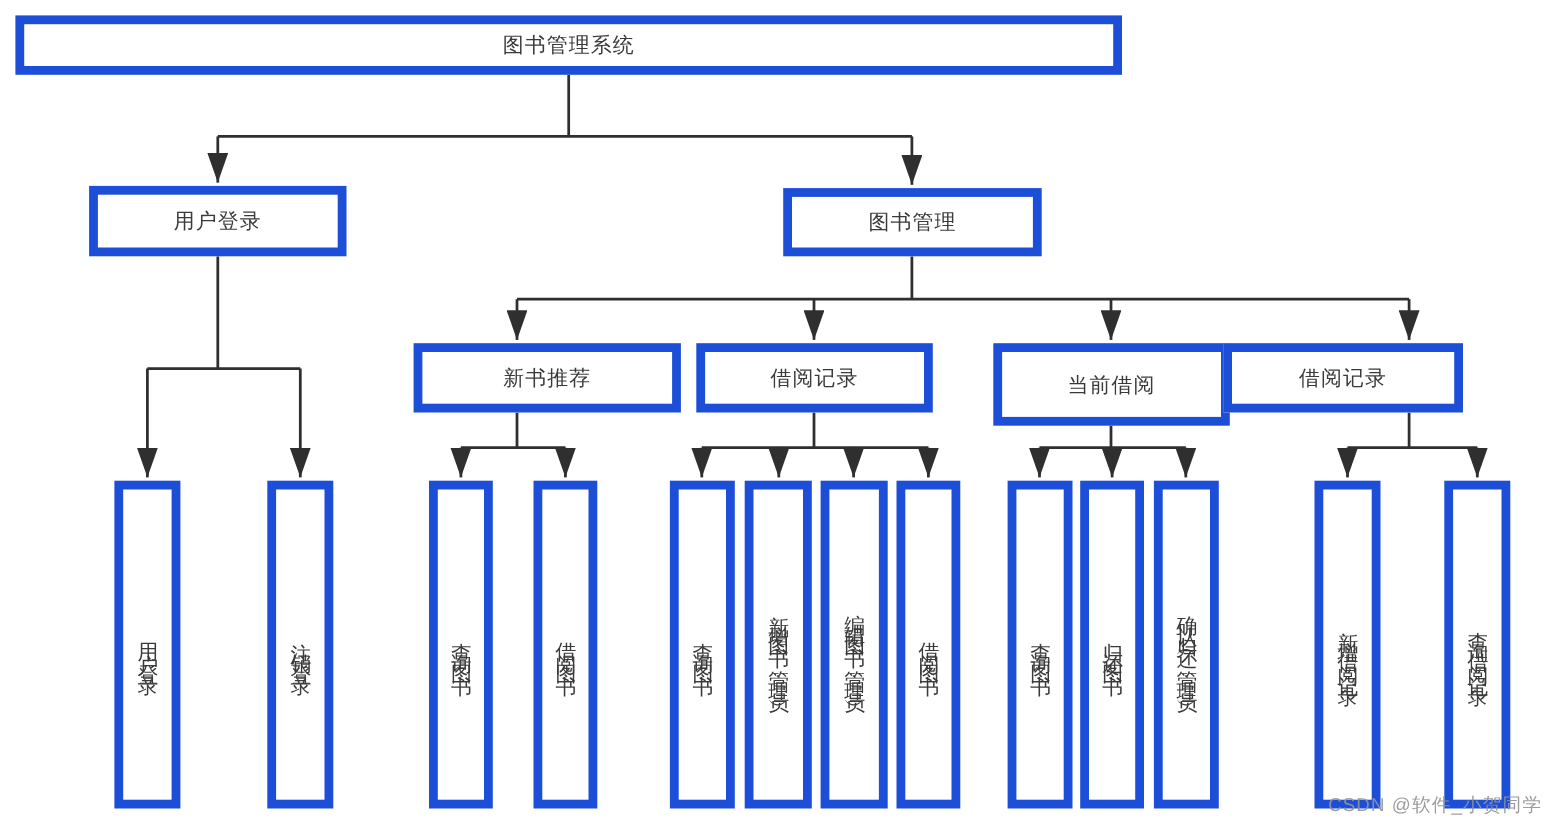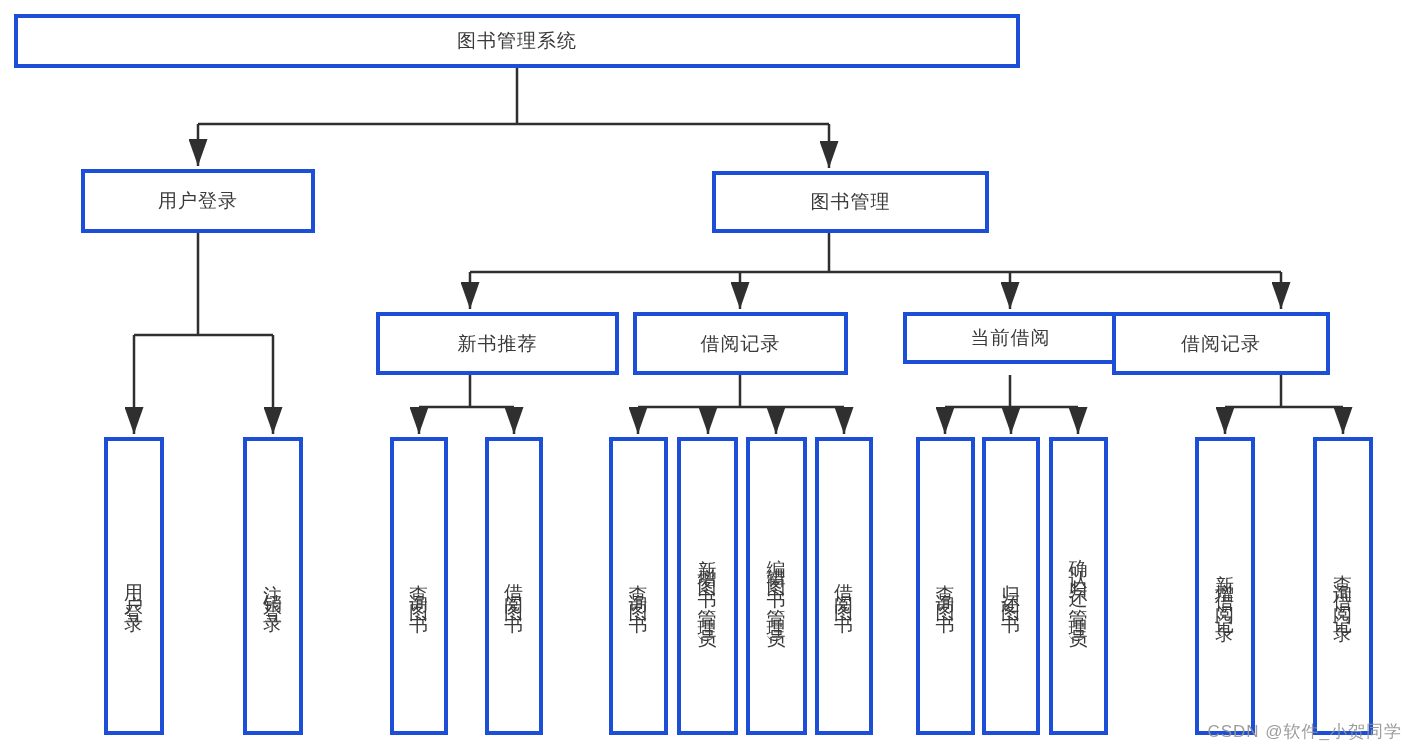--- a/index.html
+++ b/index.html
@@ -17,21 +17,21 @@
   }
   .connectors {
     position: absolute;
     inset: 0;
     width: 1405px;
     height: 747px;
   }
   .node {
     position: absolute;
     box-sizing: border-box;
-    border: 4px solid #1d4ed8;
+    border: 8px solid #1d4ed8;
     background: #ffffff;
     display: flex;
     align-items: center;
     justify-content: center;
     font-size: 19px;
     color: #3a3a3a;
     letter-spacing: 1px;
     z-index: 2;
   }
   .vnode {
@@ -110,25 +110,25 @@
         <path d="M1281,375 V407 M1225,407 H1343"></path>
         <path d="M1225,407 V434" marker-end="url(#arrow)"></path>
         <path d="M1343,407 V434" marker-end="url(#arrow)"></path>
       </g>
     </g>
   </svg>
 
   <div class="node" style="left:14px; top:14px; width:1006px; height:54px;">图书管理系统</div>
 
   <div class="node" style="left:81px; top:169px; width:234px; height:64px;">用户登录</div>
-  <div class="node" style="left:712px; top:171px; width:277px; height:62px;">图书管理</div>
+  <div class="node" style="left:712px; top:171px; width:235px; height:62px;">图书管理</div>
 
   <div class="node" style="left:376px; top:312px; width:243px; height:63px;">新书推荐</div>
   <div class="node" style="left:633px; top:312px; width:215px; height:63px;">借阅记录</div>
-  <div class="node" style="left:903px; top:312px; width:215px; height:52px;">当前借阅</div>
+  <div class="node" style="left:903px; top:312px; width:215px; height:75px;">当前借阅</div>
   <div class="node" style="left:1112px; top:312px; width:218px; height:63px;">借阅记录</div>
 
   <div class="node vnode" style="left:104px; top:437px; width:60px; height:298px;">用户登录</div>
   <div class="node vnode" style="left:243px; top:437px; width:60px; height:298px;">注销登录</div>
 
   <div class="node vnode" style="left:390px; top:437px; width:58px; height:298px;">查询图书</div>
   <div class="node vnode" style="left:485px; top:437px; width:58px; height:298px;">借阅图书</div>
 
   <div class="node vnode" style="left:609px; top:437px; width:59px; height:298px;">查询图书</div>
   <div class="node vnode" style="left:677px; top:437px; width:61px; height:298px;">新增图书（管理员）</div>

